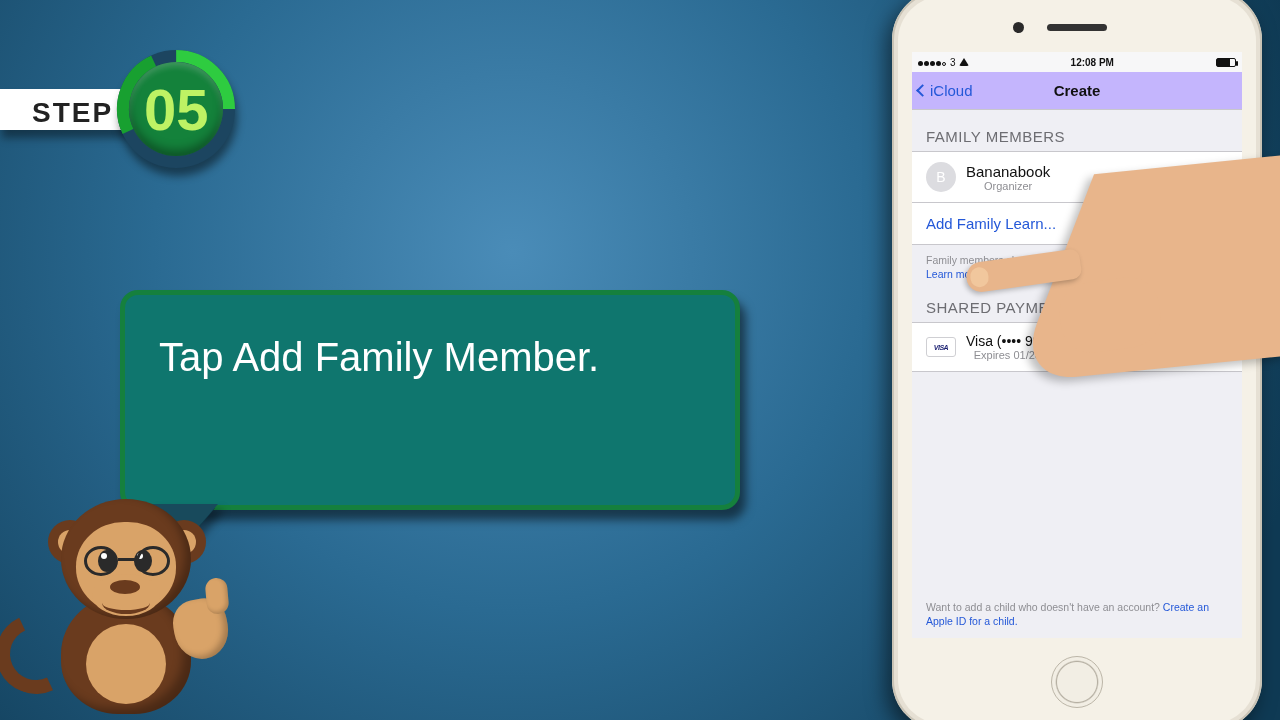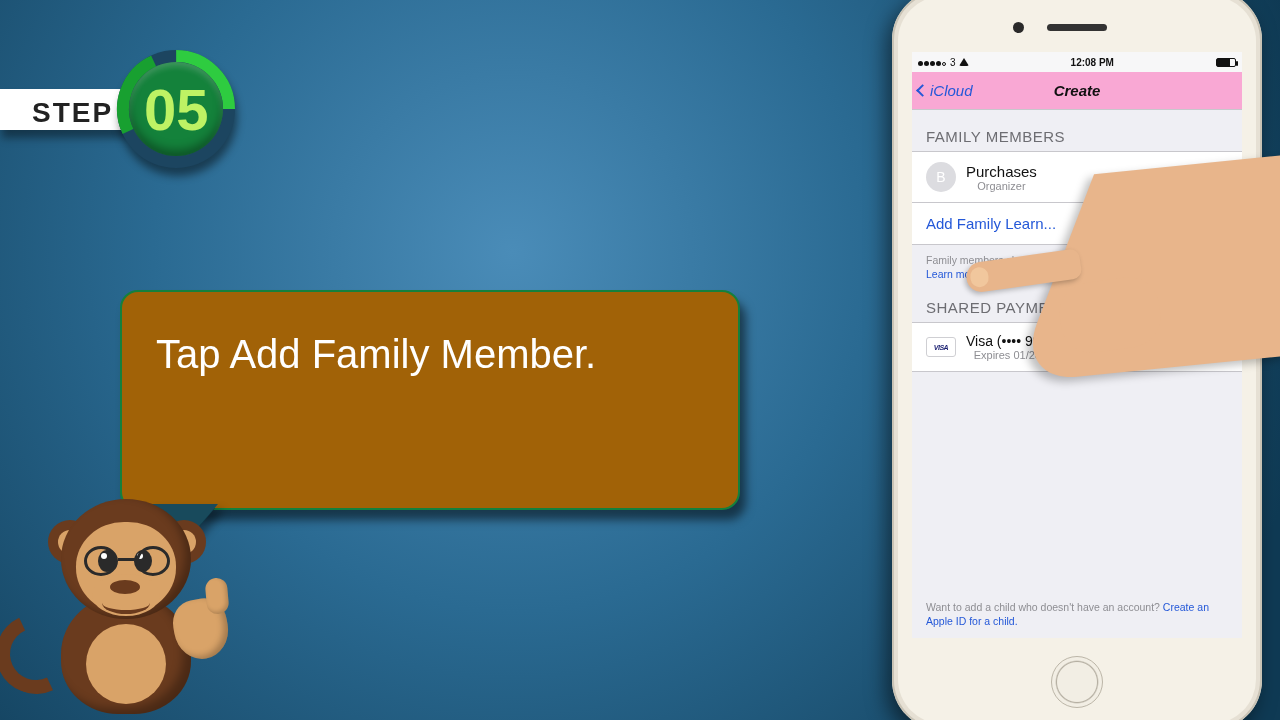--- a/index.html
+++ b/index.html
@@ -41,21 +41,21 @@
     position:absolute; inset:12px; border-radius:50%;
     background:#14823b; box-shadow: inset 0 -6px 10px rgba(0,0,0,.35), inset 0 4px 6px rgba(255,255,255,.2);
     display:flex; align-items:center; justify-content:center;
     color:#bef264; font-size:58px; font-weight:700;
   }
 
   
   .bubble-wrap { position:absolute; left:120px; top:290px; }
   .bubble {
     width: 620px; height: 220px;
-    background:#a16207; border:2px solid #15803d;
+    background:#0f766e; border:5px solid #15803d;
     border-radius:18px; padding:40px 34px;
     box-shadow: 6px 10px 10px rgba(0,0,0,.5);
     color:#fff; font-size:40px;
   }
   .bubble-tail {
     position:absolute; left:35px; bottom:-58px;
     width:0;height:0;
     border-top:60px solid #0f3a4a;
     border-left:10px solid transparent;
     border-right:50px solid transparent;
@@ -123,22 +123,22 @@
   .sb-left{display:flex;align-items:center;gap:3px;}
   .dots span{display:inline-block;width:5px;height:5px;border-radius:50%;background:#111;margin-right:1px;}
   .dots span.e{background:transparent;border:1px solid #111;width:4px;height:4px;}
   .wifi{width:0;height:0;border-left:5px solid transparent;border-right:5px solid transparent;border-bottom:8px solid #111;border-radius:2px;}
   .sb-right{display:flex;align-items:center;gap:4px;}
   .batt{width:20px;height:9px;border:1px solid #111;border-radius:2px;position:relative;}
   .batt::after{content:"";position:absolute;right:-3px;top:2px;width:2px;height:5px;background:#111;border-radius:1px;}
   .batt i{display:block;width:70%;height:100%;background:#111;}
 
   
-  .navbar{height:38px;background:#f9a8d4;border-bottom:1px solid #c8c7cc;position:relative;
-          display:flex;align-items:center;justify-content:center;font-style:italic;}
+  .navbar{height:38px;background:#c4b5fd;border-bottom:1px solid #c8c7cc;position:relative;
+          display:flex;align-items:center;justify-content:center;}
   .nav-title{font-weight:600;font-size:15px;color:#111;}
   .nav-back{position:absolute;left:6px;top:0;bottom:0;display:flex;align-items:center;color:#2458d8;font-size:15px;cursor:pointer;}
   .chev{display:inline-block;width:9px;height:9px;border-left:2px solid #2458d8;border-bottom:2px solid #2458d8;transform:rotate(45deg);margin-right:3px;}
 
   
   .content{font-size:12px;color:#6d6d72;}
   .sect-hdr{padding:18px 14px 6px;font-size:15px;letter-spacing:.5px;color:#6d6d72;text-transform:uppercase;}
   .cell{background:#fff;border-top:1px solid #c8c7cc;border-bottom:1px solid #c8c7cc;padding:10px 14px;
         display:flex;align-items:center;gap:10px;}
   .cell + .cell{border-top:none;}
@@ -232,21 +232,21 @@
         </div>
         <div class="nav-title">Create</div>
       </div>
 
       <div class="content">
 
         <div class="sect-hdr">FAMILY MEMBERS</div>
         <div class="cell">
           <div class="avatar">B</div>
           <div class="cell-col">
-            <span class="cell-t">Purchases</span>
+            <span class="cell-t">Bananabook</span>
             <span class="cell-s">Organizer</span>
           </div>
         </div>
         <div class="cell link-cell">
           <span>Add Family Learn...</span>
         </div>
         <div class="foot">
           <span>Family members share music, movies, apps, photos, and more. </span><a>Learn more...</a>
         </div>
 

